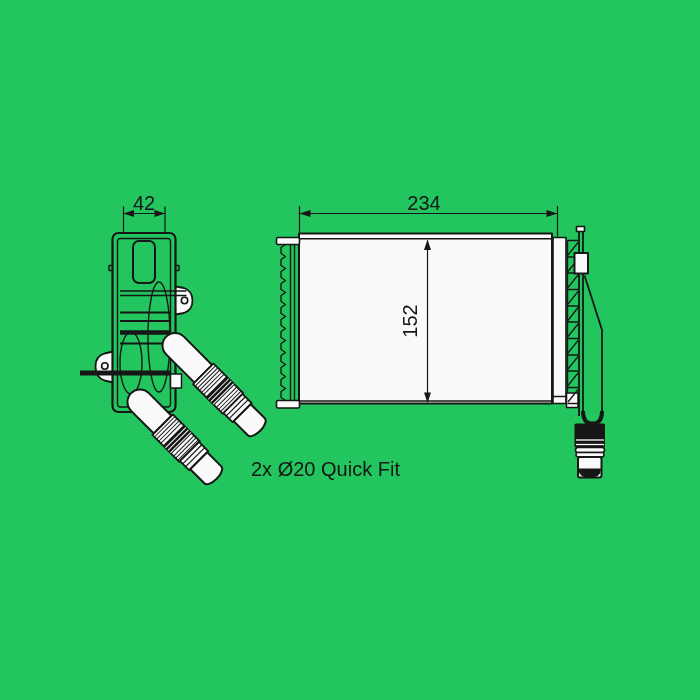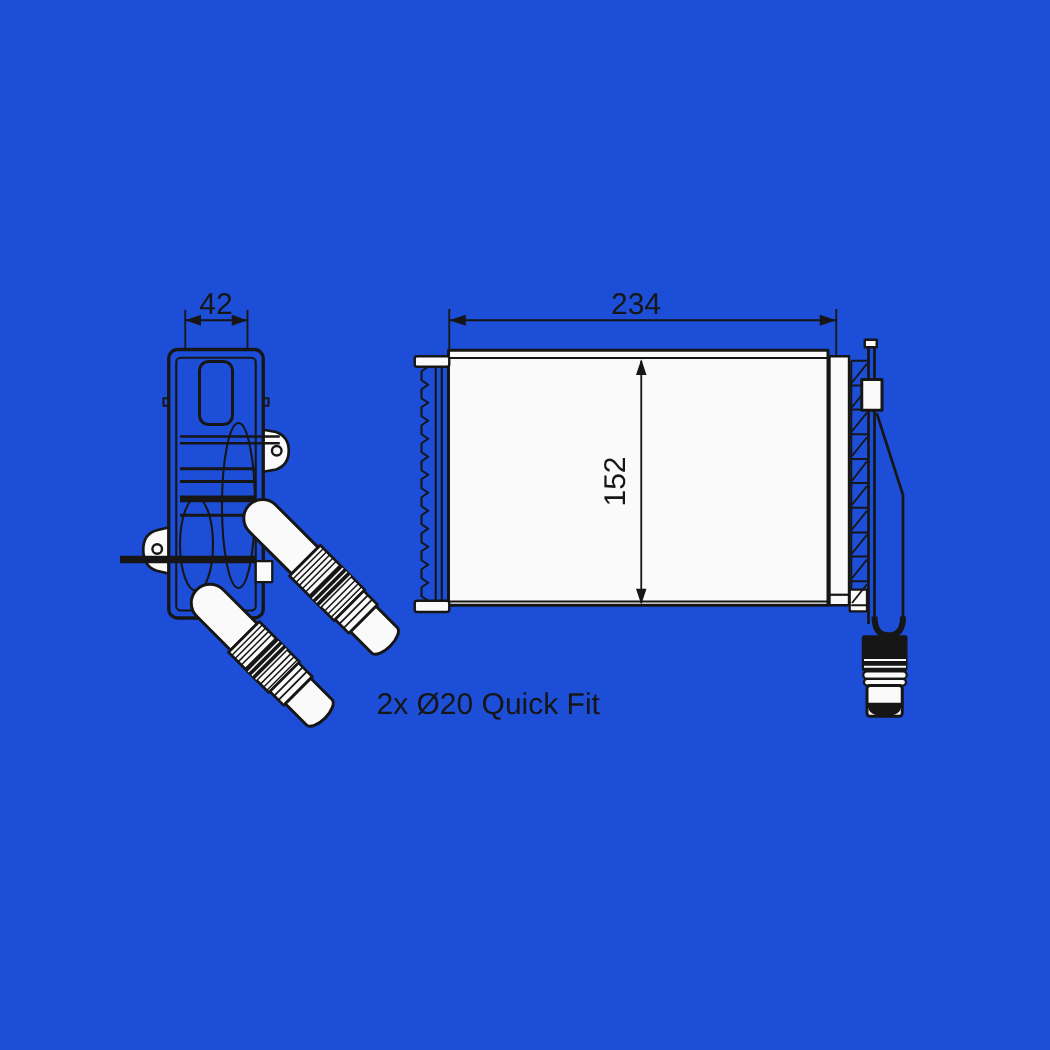--- a/index.html
+++ b/index.html
@@ -1,17 +1,17 @@
 <!DOCTYPE html>
 <html><head>
 <meta charset="utf-8">
 <style>
   html,body{margin:0;padding:0;}
   body{width:700px;height:700px;background:#fafafa;font-family:"Liberation Sans",sans-serif;}
-  .canvas{width:700px;height:700px;position:relative;background:#1d4ed8;overflow:hidden;}
+  .canvas{width:700px;height:700px;position:relative;background:#22c55e;overflow:hidden;}
   svg{display:block;}
   svg text{font-family:"Liberation Sans",sans-serif;fill:#161616;}
   .dim-text{font-size:20px;}
   .note-text{font-size:20px;}
 </style>
 </head>
 <body>
 
 <div class="canvas">
 <svg width="700" height="700" viewBox="0 0 700 700">

